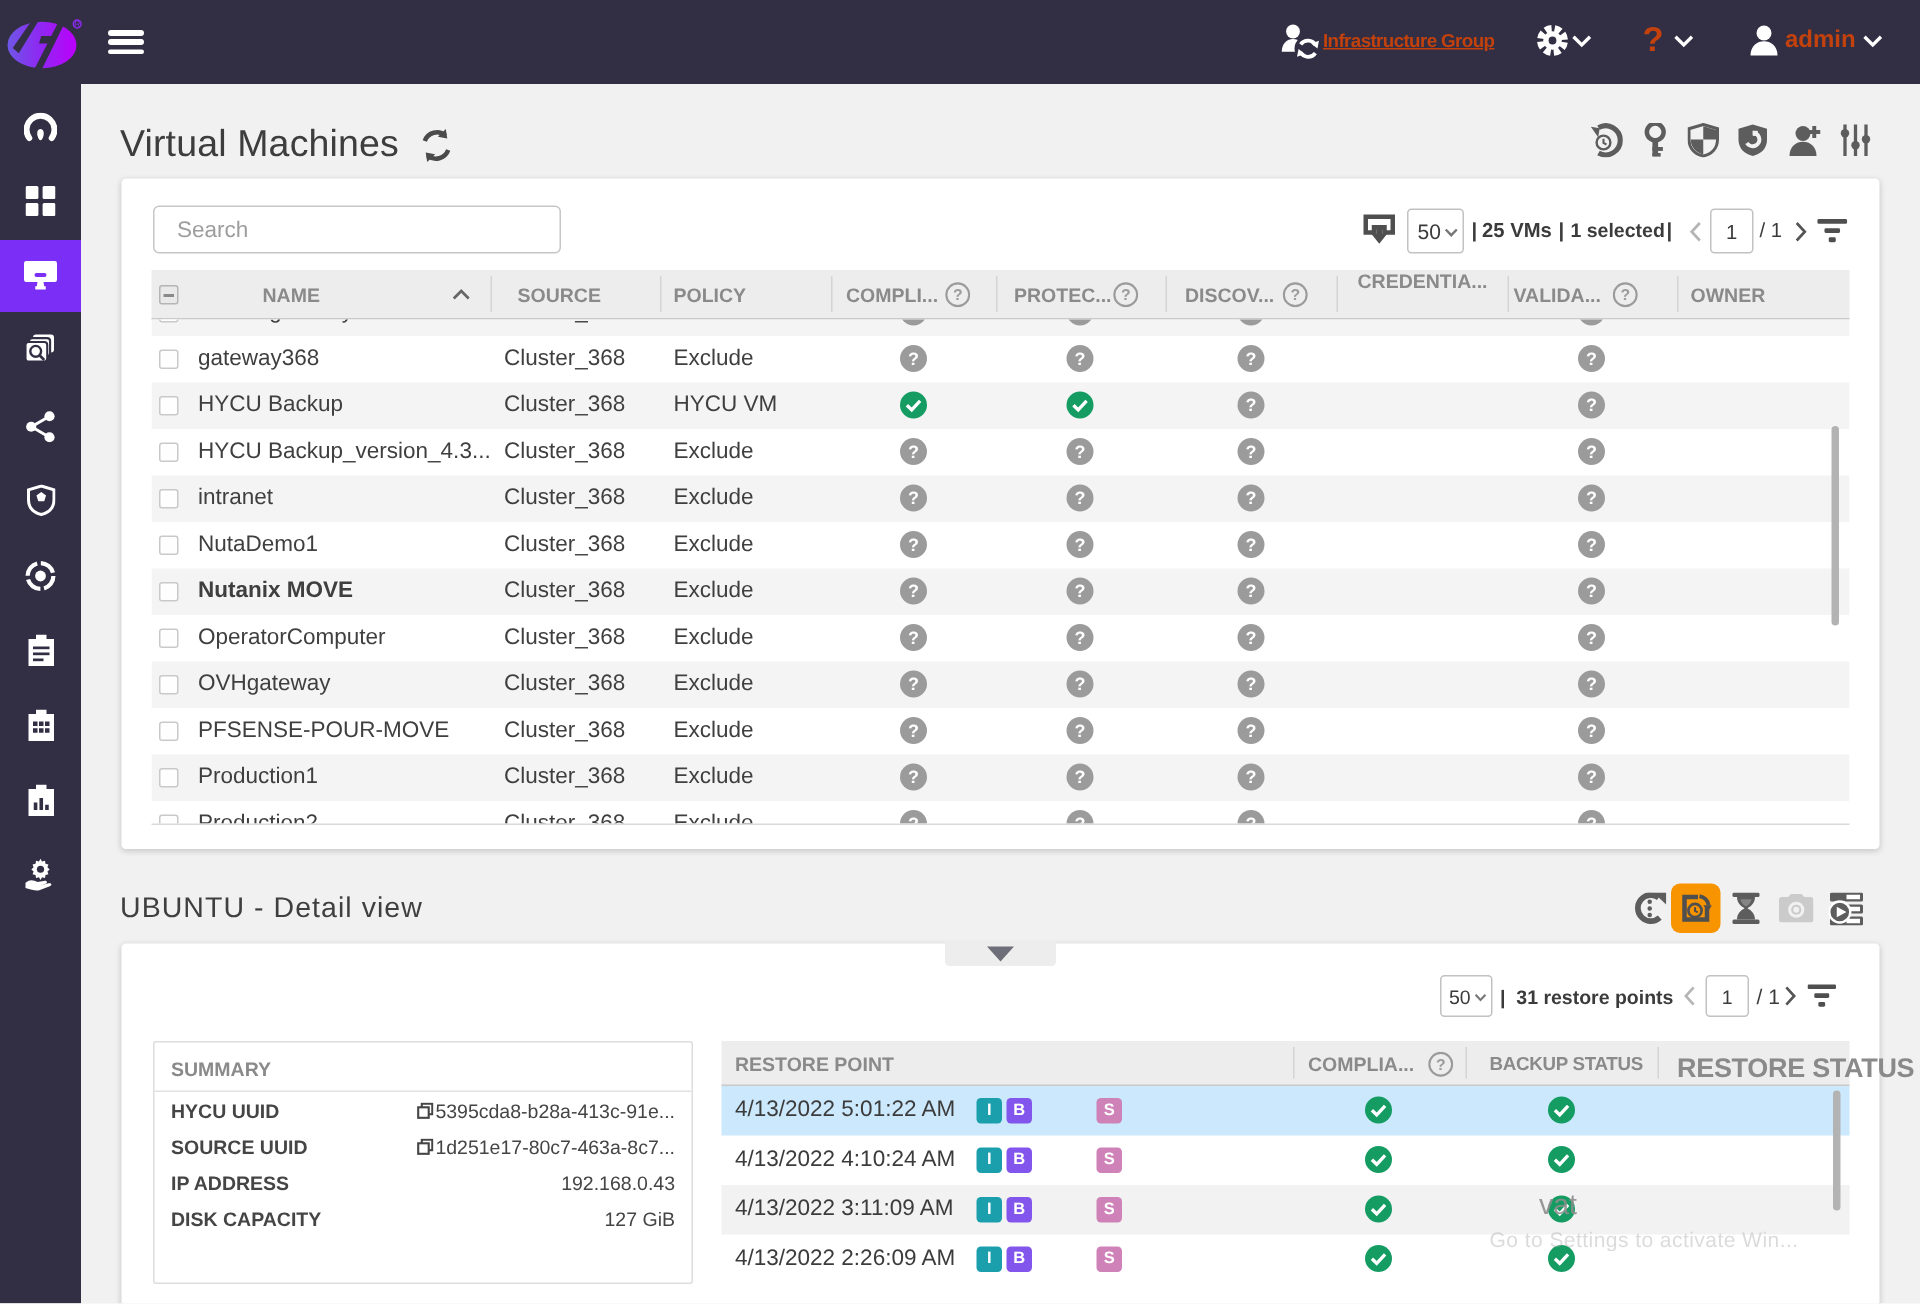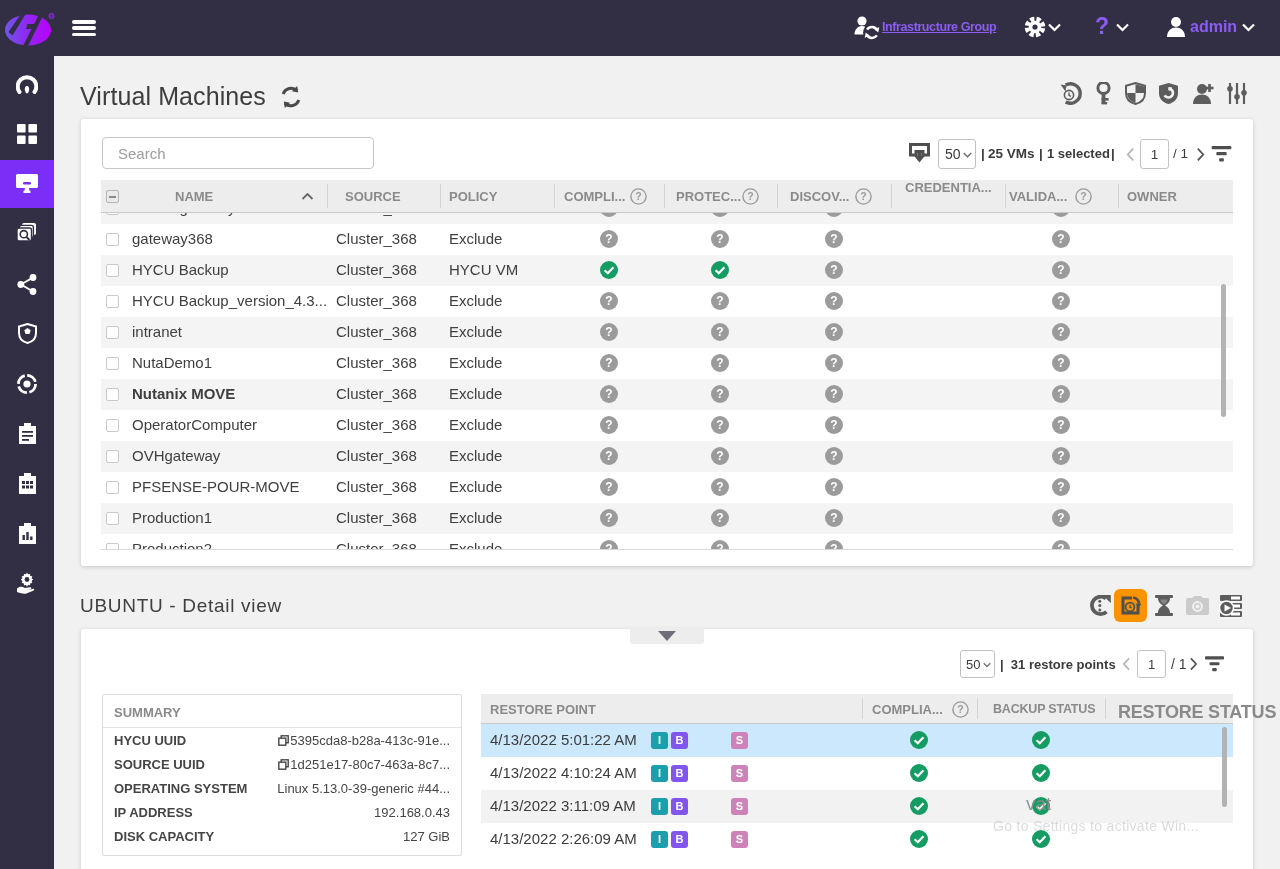--- a/index.html
+++ b/index.html
@@ -44,21 +44,21 @@
       </g>
       <circle cx="48.5" cy="7" r="2.6" fill="none" stroke="#8d2af2" stroke-width="1"></circle>
       <text x="48.5" y="9.3" font-size="6" fill="#8d2af2" text-anchor="middle">R</text>
     </svg>
   </div>
   <div id="hamburger" class="abs" style="left:72px;top:20px;">
     <div style="width:24px;height:3.7px;background:#fff;border-radius:2px;"></div>
     <div style="width:24px;height:3.7px;background:#fff;border-radius:2px;margin-top:2.6px;"></div>
     <div style="width:24px;height:3.7px;background:#fff;border-radius:2px;margin-top:2.6px;"></div>
   </div>
-  <div id="topright" class="abs" style="left:840px;top:0;width:440px;height:56px;color:#8b5cf6;">
+  <div id="topright" class="abs" style="left:840px;top:0;width:440px;height:56px;color:#c2410c;">
     <svg class="abs" style="left:13px;top:15px;" width="27" height="25" viewBox="0 0 27 25" fill="#fff">
       <circle cx="9" cy="6" r="4.6"></circle>
       <path d="M1.5 19.5 c0-5.5 3.7-8.5 7.5-8.5 s7.5 3 7.5 8.5 Z"></path>
       <g transform="translate(11.5,10)">
         <circle cx="7.5" cy="7.5" r="9" fill="#322f44"></circle>
         <path d="M2.6 4.6 a5.9 5.9 0 0 1 10 0.6" fill="none" stroke="#fff" stroke-width="2.5"></path>
         <path d="M14.8 2.2 l-1 5.2 -4.2-3.4 Z" fill="#fff"></path>
         <path d="M12.4 10.4 a5.9 5.9 0 0 1-10-0.6" fill="none" stroke="#fff" stroke-width="2.5"></path>
         <path d="M0.2 12.8 l1-5.2 4.2 3.4 Z" fill="#fff"></path>
       </g>
@@ -522,21 +522,20 @@
     <div class="abs" style="left:0;top:32px;width:358px;height:1px;background:#e2e2e2;"></div>
     <div class="abs" style="left:11px;top:38px;width:336px;font-size:13px;color:#454545;">
       <div style="position:relative;height:24px;"><b>HYCU UUID</b><span style="position:absolute;right:0;top:0;"><svg width="11" height="11" viewBox="0 0 11 11" style="vertical-align:-1px;margin-right:1px;">
               <rect x="3.2" y="0.8" width="7" height="7" fill="none" stroke="#454545" stroke-width="1.4"></rect>
               <rect x="0.8" y="3.2" width="7" height="7" fill="#fff" stroke="#454545" stroke-width="1.4"></rect>
             </svg>5395cda8-b28a-413c-91e...</span></div>
       <div style="position:relative;height:24px;"><b>SOURCE UUID</b><span style="position:absolute;right:0;top:0;"><svg width="11" height="11" viewBox="0 0 11 11" style="vertical-align:-1px;margin-right:1px;">
               <rect x="3.2" y="0.8" width="7" height="7" fill="none" stroke="#454545" stroke-width="1.4"></rect>
               <rect x="0.8" y="3.2" width="7" height="7" fill="#fff" stroke="#454545" stroke-width="1.4"></rect>
             </svg>1d251e17-80c7-463a-8c7...</span></div>
-      <div style="position:relative;height:24px;"><b>OPERATING SYSTEM</b><span style="position:absolute;right:0;top:0;">Linux 5.13.0-39-generic #44...</span></div>
       <div style="position:relative;height:24px;"><b>IP ADDRESS</b><span style="position:absolute;right:0;top:0;">192.168.0.43</span></div>
       <div style="position:relative;height:24px;"><b>DISK CAPACITY</b><span style="position:absolute;right:0;top:0;">127 GiB</span></div>
     </div>
   </div>
   <div id="rtable" class="abs" style="left:481px;top:694px;width:752px;">
     <div class="abs thead" style="left:0;top:0;width:752px;height:30px;">
       <div class="colsep" style="left:381px;"></div>
       <div class="colsep" style="left:496px;"></div>
       <div class="colsep" style="left:624px;"></div>
       <span class="abs hgray" style="left:9px;top:8px;">RESTORE POINT</span>

